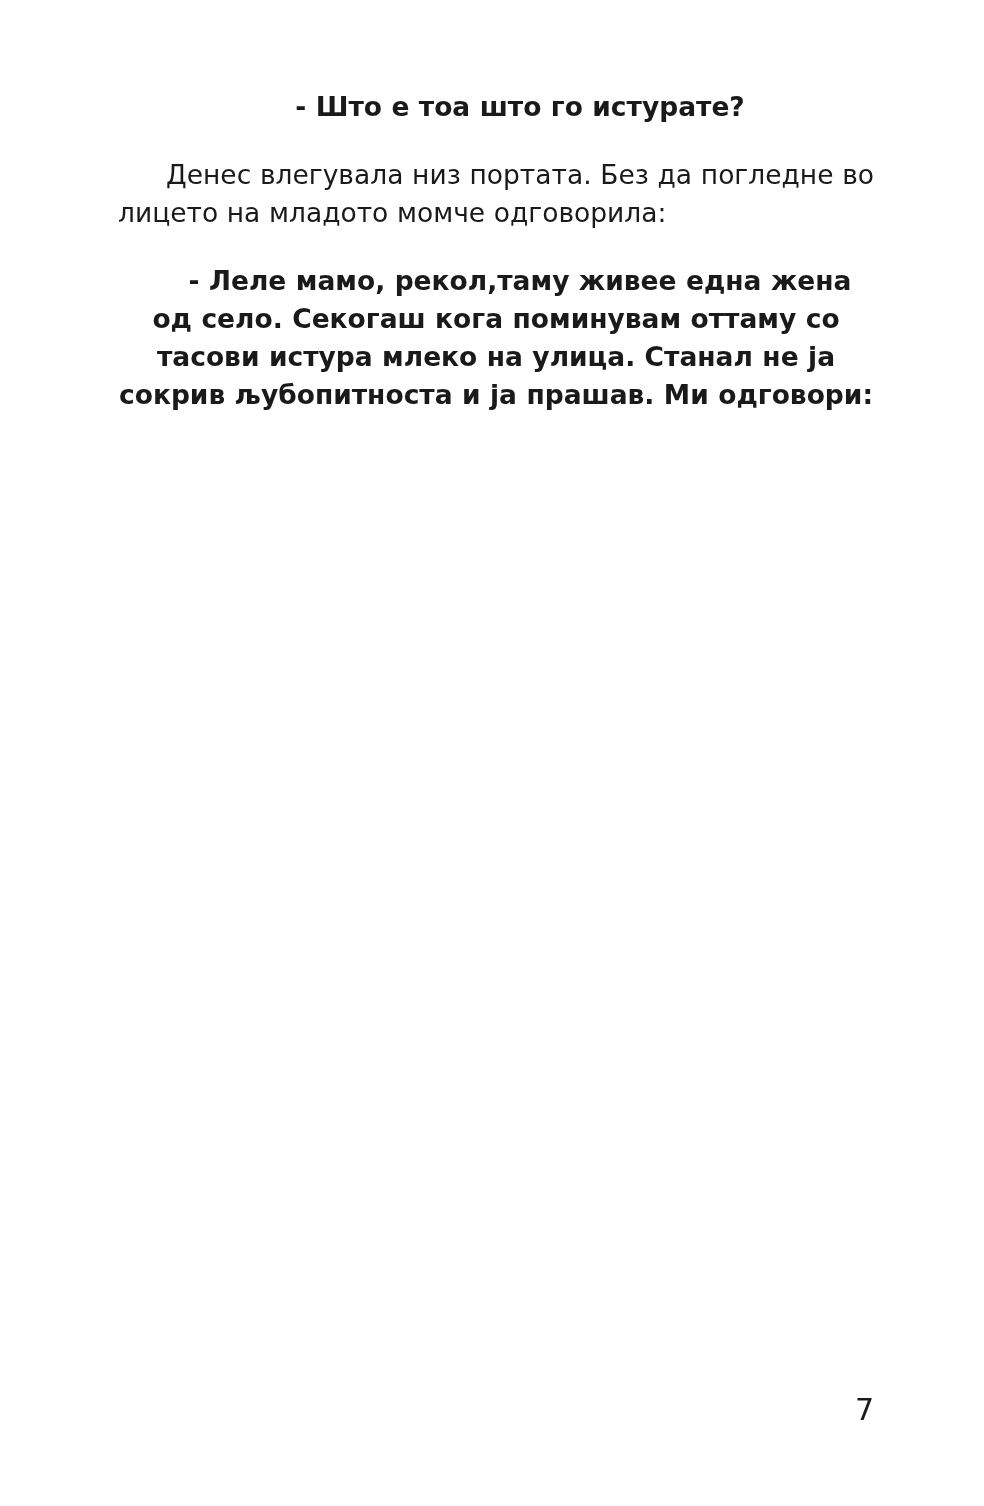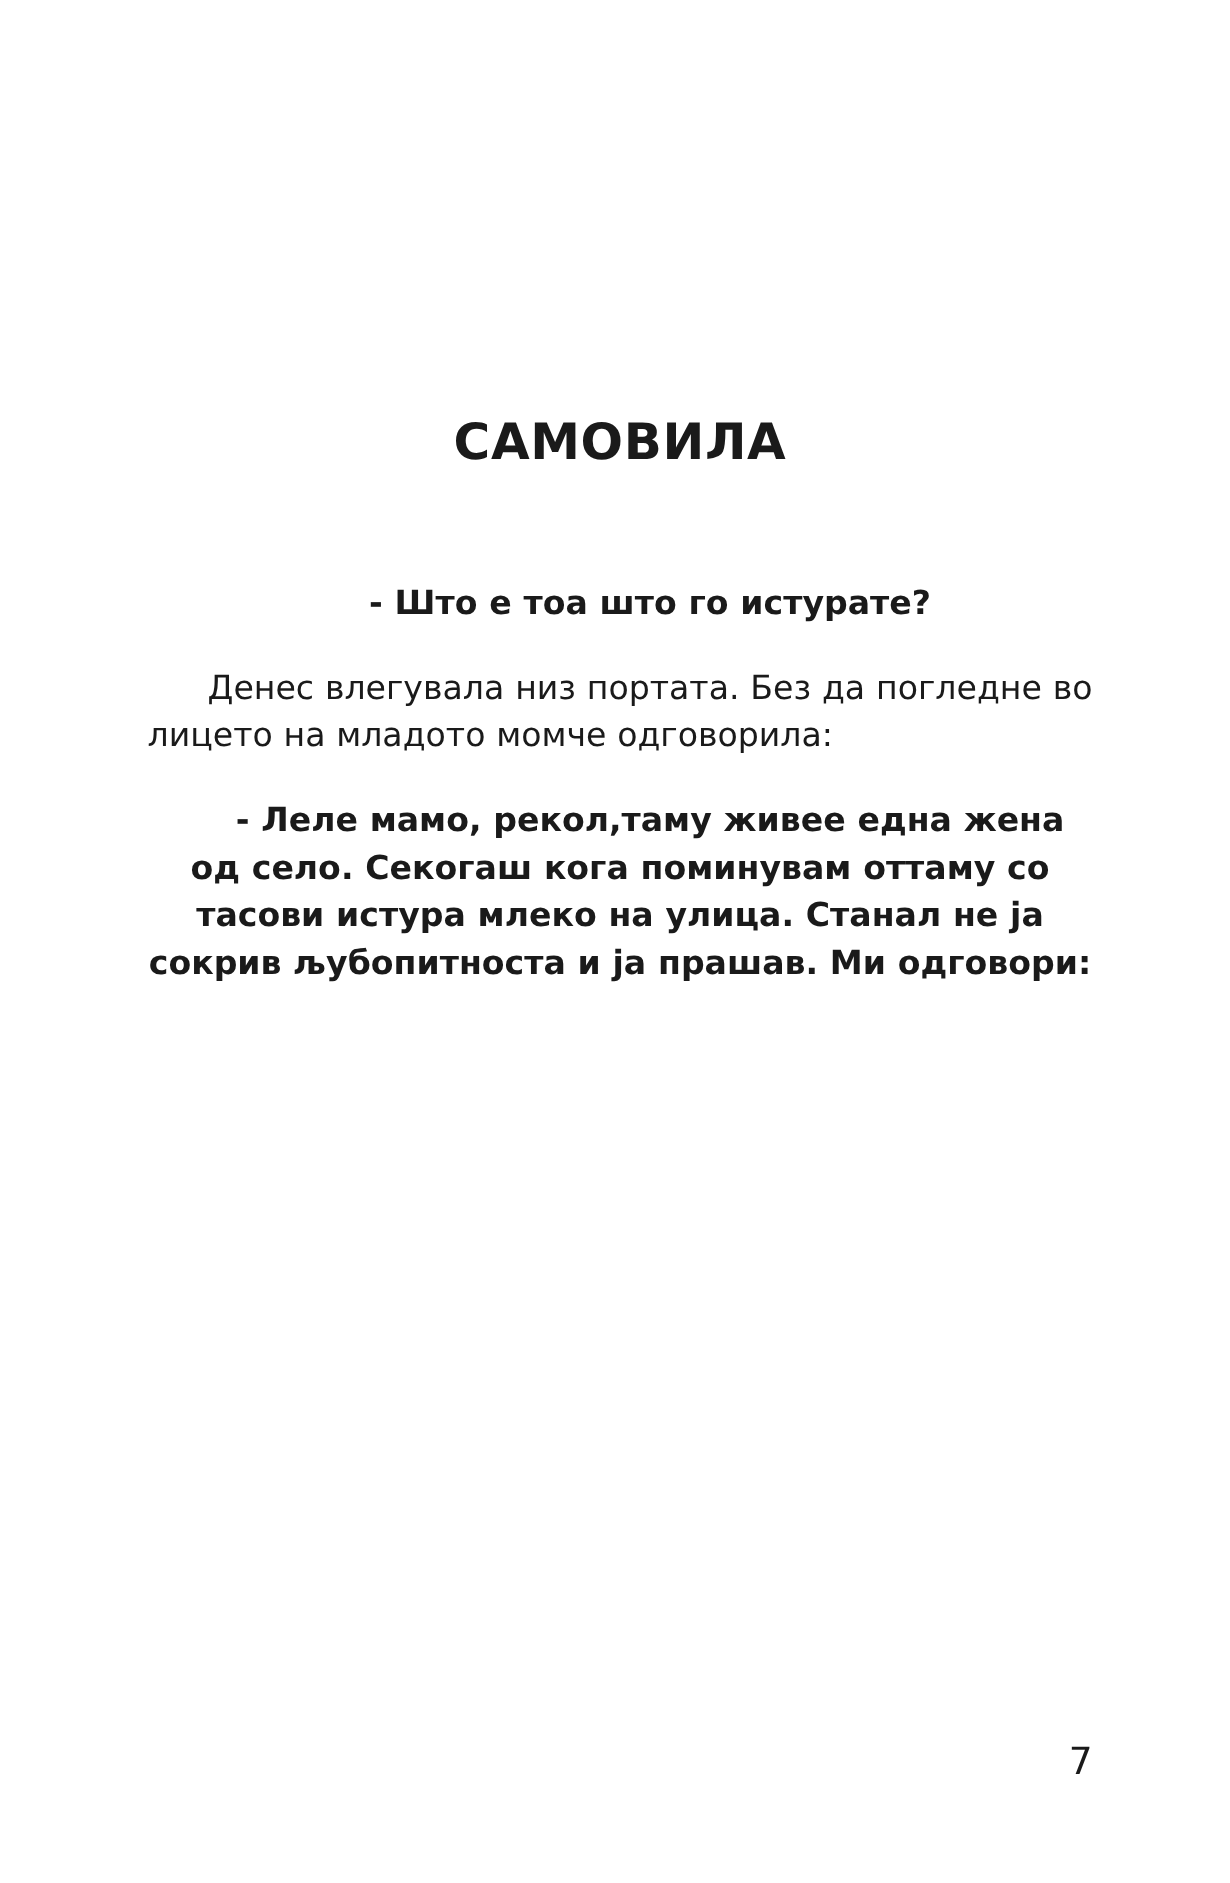--- a/index.html
+++ b/index.html
@@ -73,21 +73,20 @@
     color: #1a1a1a;
   }
 </style>
 </head>
 <body>
 
 <div class="page">
 
   <div class="content">
 
-    <h1 class="story-title">САМОВИЛА</h1>
 
     <div class="body-block">
 
 
 
       <p class="para dialogue">- Што е тоа што го истурате?</p>
 
       <p class="para">Денес влегувала низ портата. Без да погледне во лицето на младото момче одговорила:</p>
 
 

